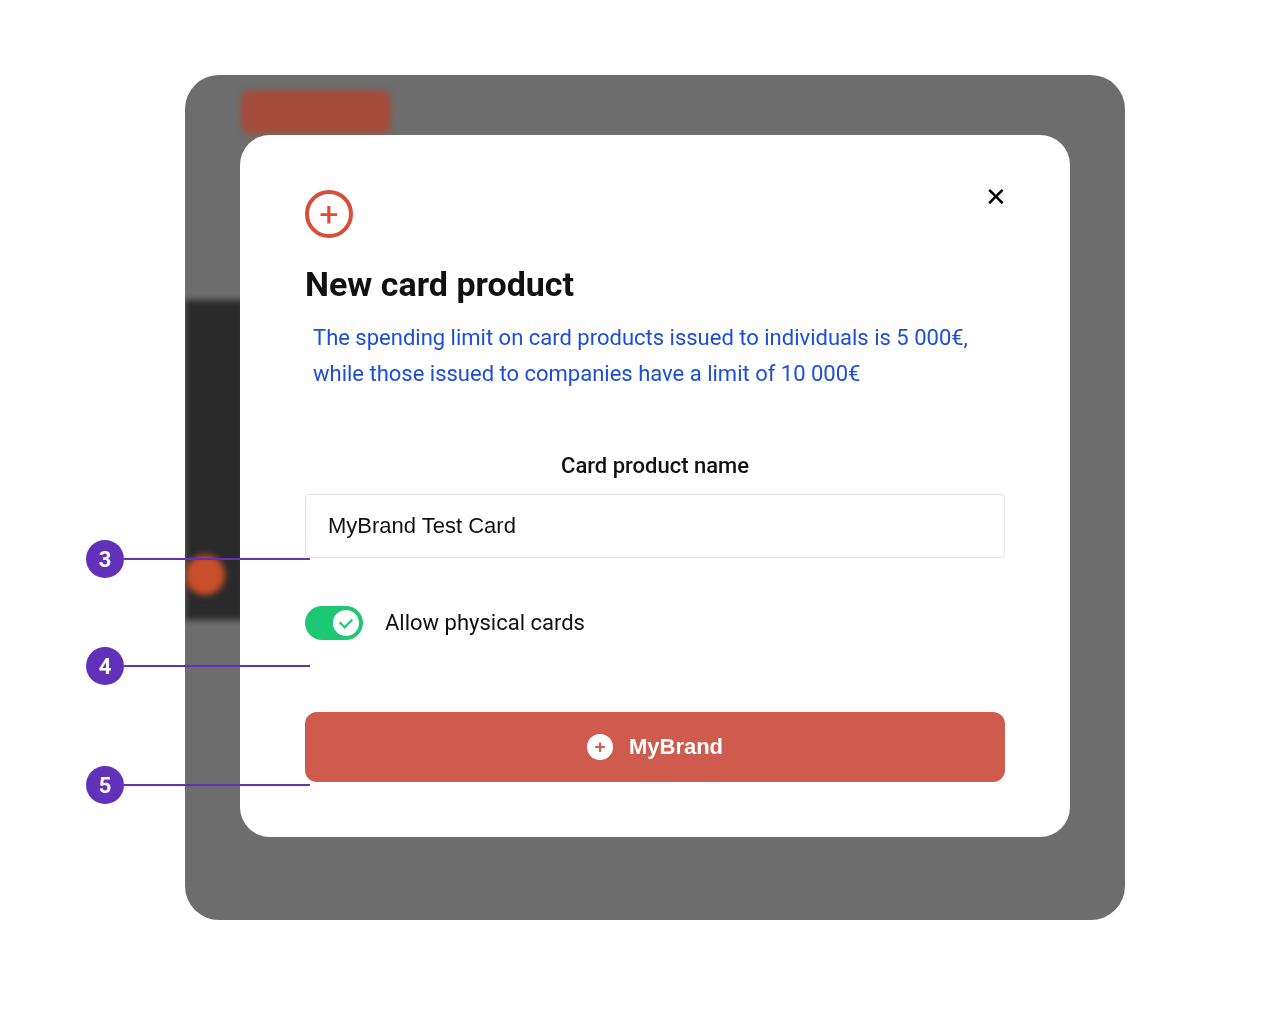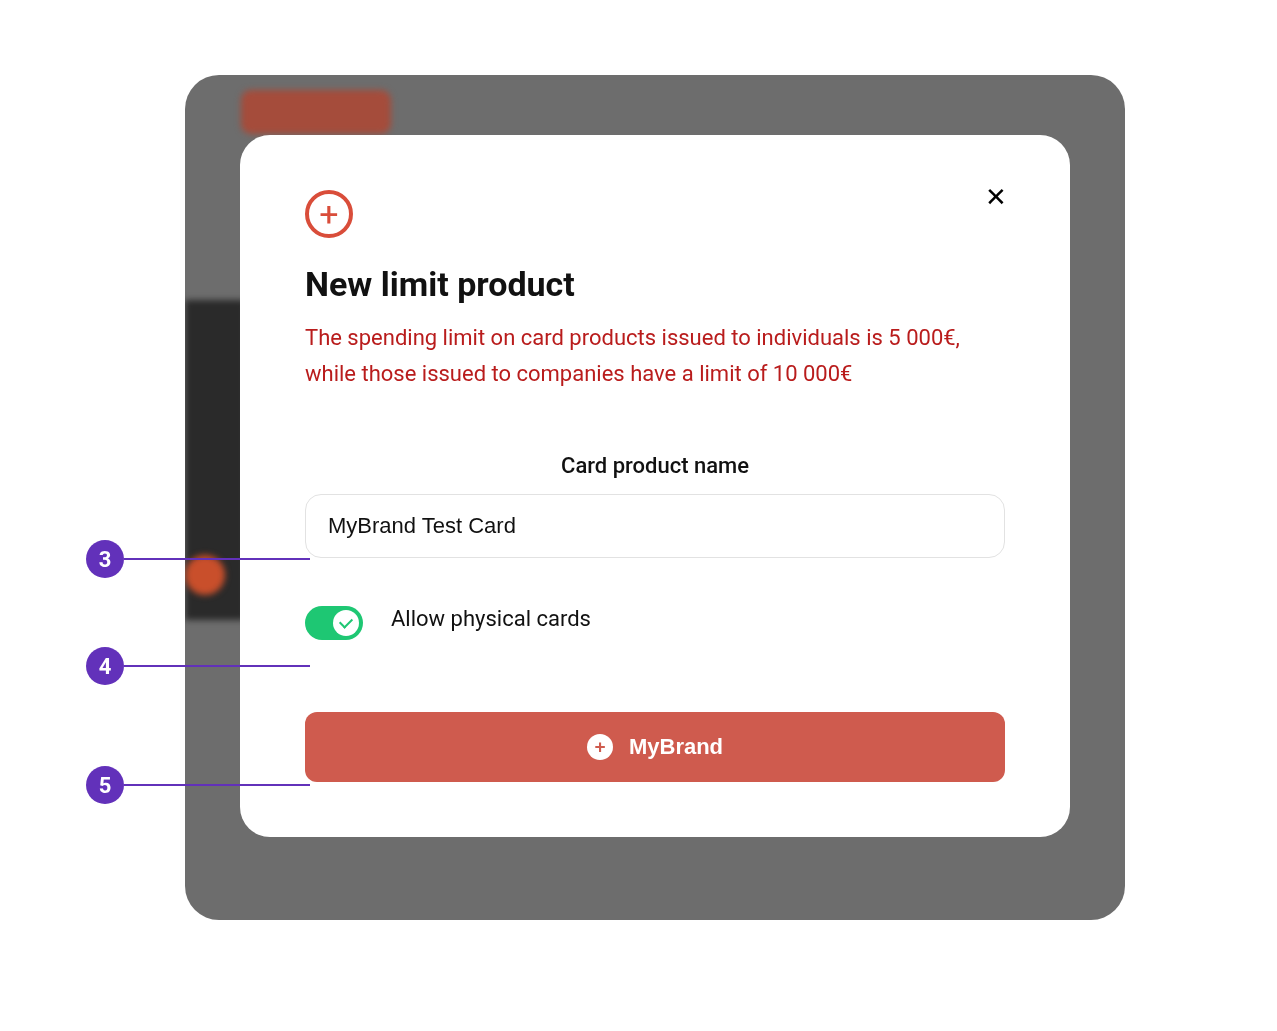--- a/index.html
+++ b/index.html
@@ -99,45 +99,46 @@
       justify-content: center;
     }
     .modal-title {
       font-size: 34px;
       font-weight: 700;
       color: #111;
       margin-bottom: 16px;
     }
     .modal-description {
       font-size: 22px;
-      color: #b91c1c;
+      color: #1d4ed8;
       line-height: 1.65;
       margin-bottom: 60px;
+      margin-left: 8px;
     }
     .field-label {
       font-size: 22px;
       color: #111;
       font-weight: 500;
       margin-bottom: 16px;
       text-align: center;
     }
     .text-input {
       width: 100%;
       padding: 18px 22px;
       font-size: 22px;
       border: 1px solid #e2e2e2;
-      border-radius: 16px;
+      border-radius: 4px;
       background: #fff;
       color: #111;
       margin-bottom: 48px;
     }
     .toggle-row {
       display: flex;
-      align-items: flex-start;
-      gap: 28px;
+      align-items: center;
+      gap: 22px;
       margin-bottom: 72px;
     }
     .toggle {
       position: relative;
       width: 58px;
       height: 34px;
       background: #1ec773;
       border-radius: 999px;
       cursor: pointer;
     }
@@ -230,21 +231,21 @@
   <div class="backdrop">
     <div class="bg-settings-btn"></div>
     <div class="bg-card-preview"></div>
     <div class="bg-card-chip"></div>
 
     <div class="modal">
       <div class="plus-circle-icon">+</div>
       <button class="close-btn">
         <span>✕</span>
       </button>
-      <h1 class="modal-title">New limit product</h1>
+      <h1 class="modal-title">New card product</h1>
       <p class="modal-description">The spending limit on card products issued to individuals is 5 000€, while those issued to companies have a limit of 10 000€</p>
 
       <div class="field-label">Card product name</div>
       <input type="text" class="text-input" value="MyBrand Test Card" style="">
 
       <div class="toggle-row">
         <div class="toggle">
           <div class="toggle-knob"></div>
         </div>
         <span class="toggle-label">Allow physical cards</span>

